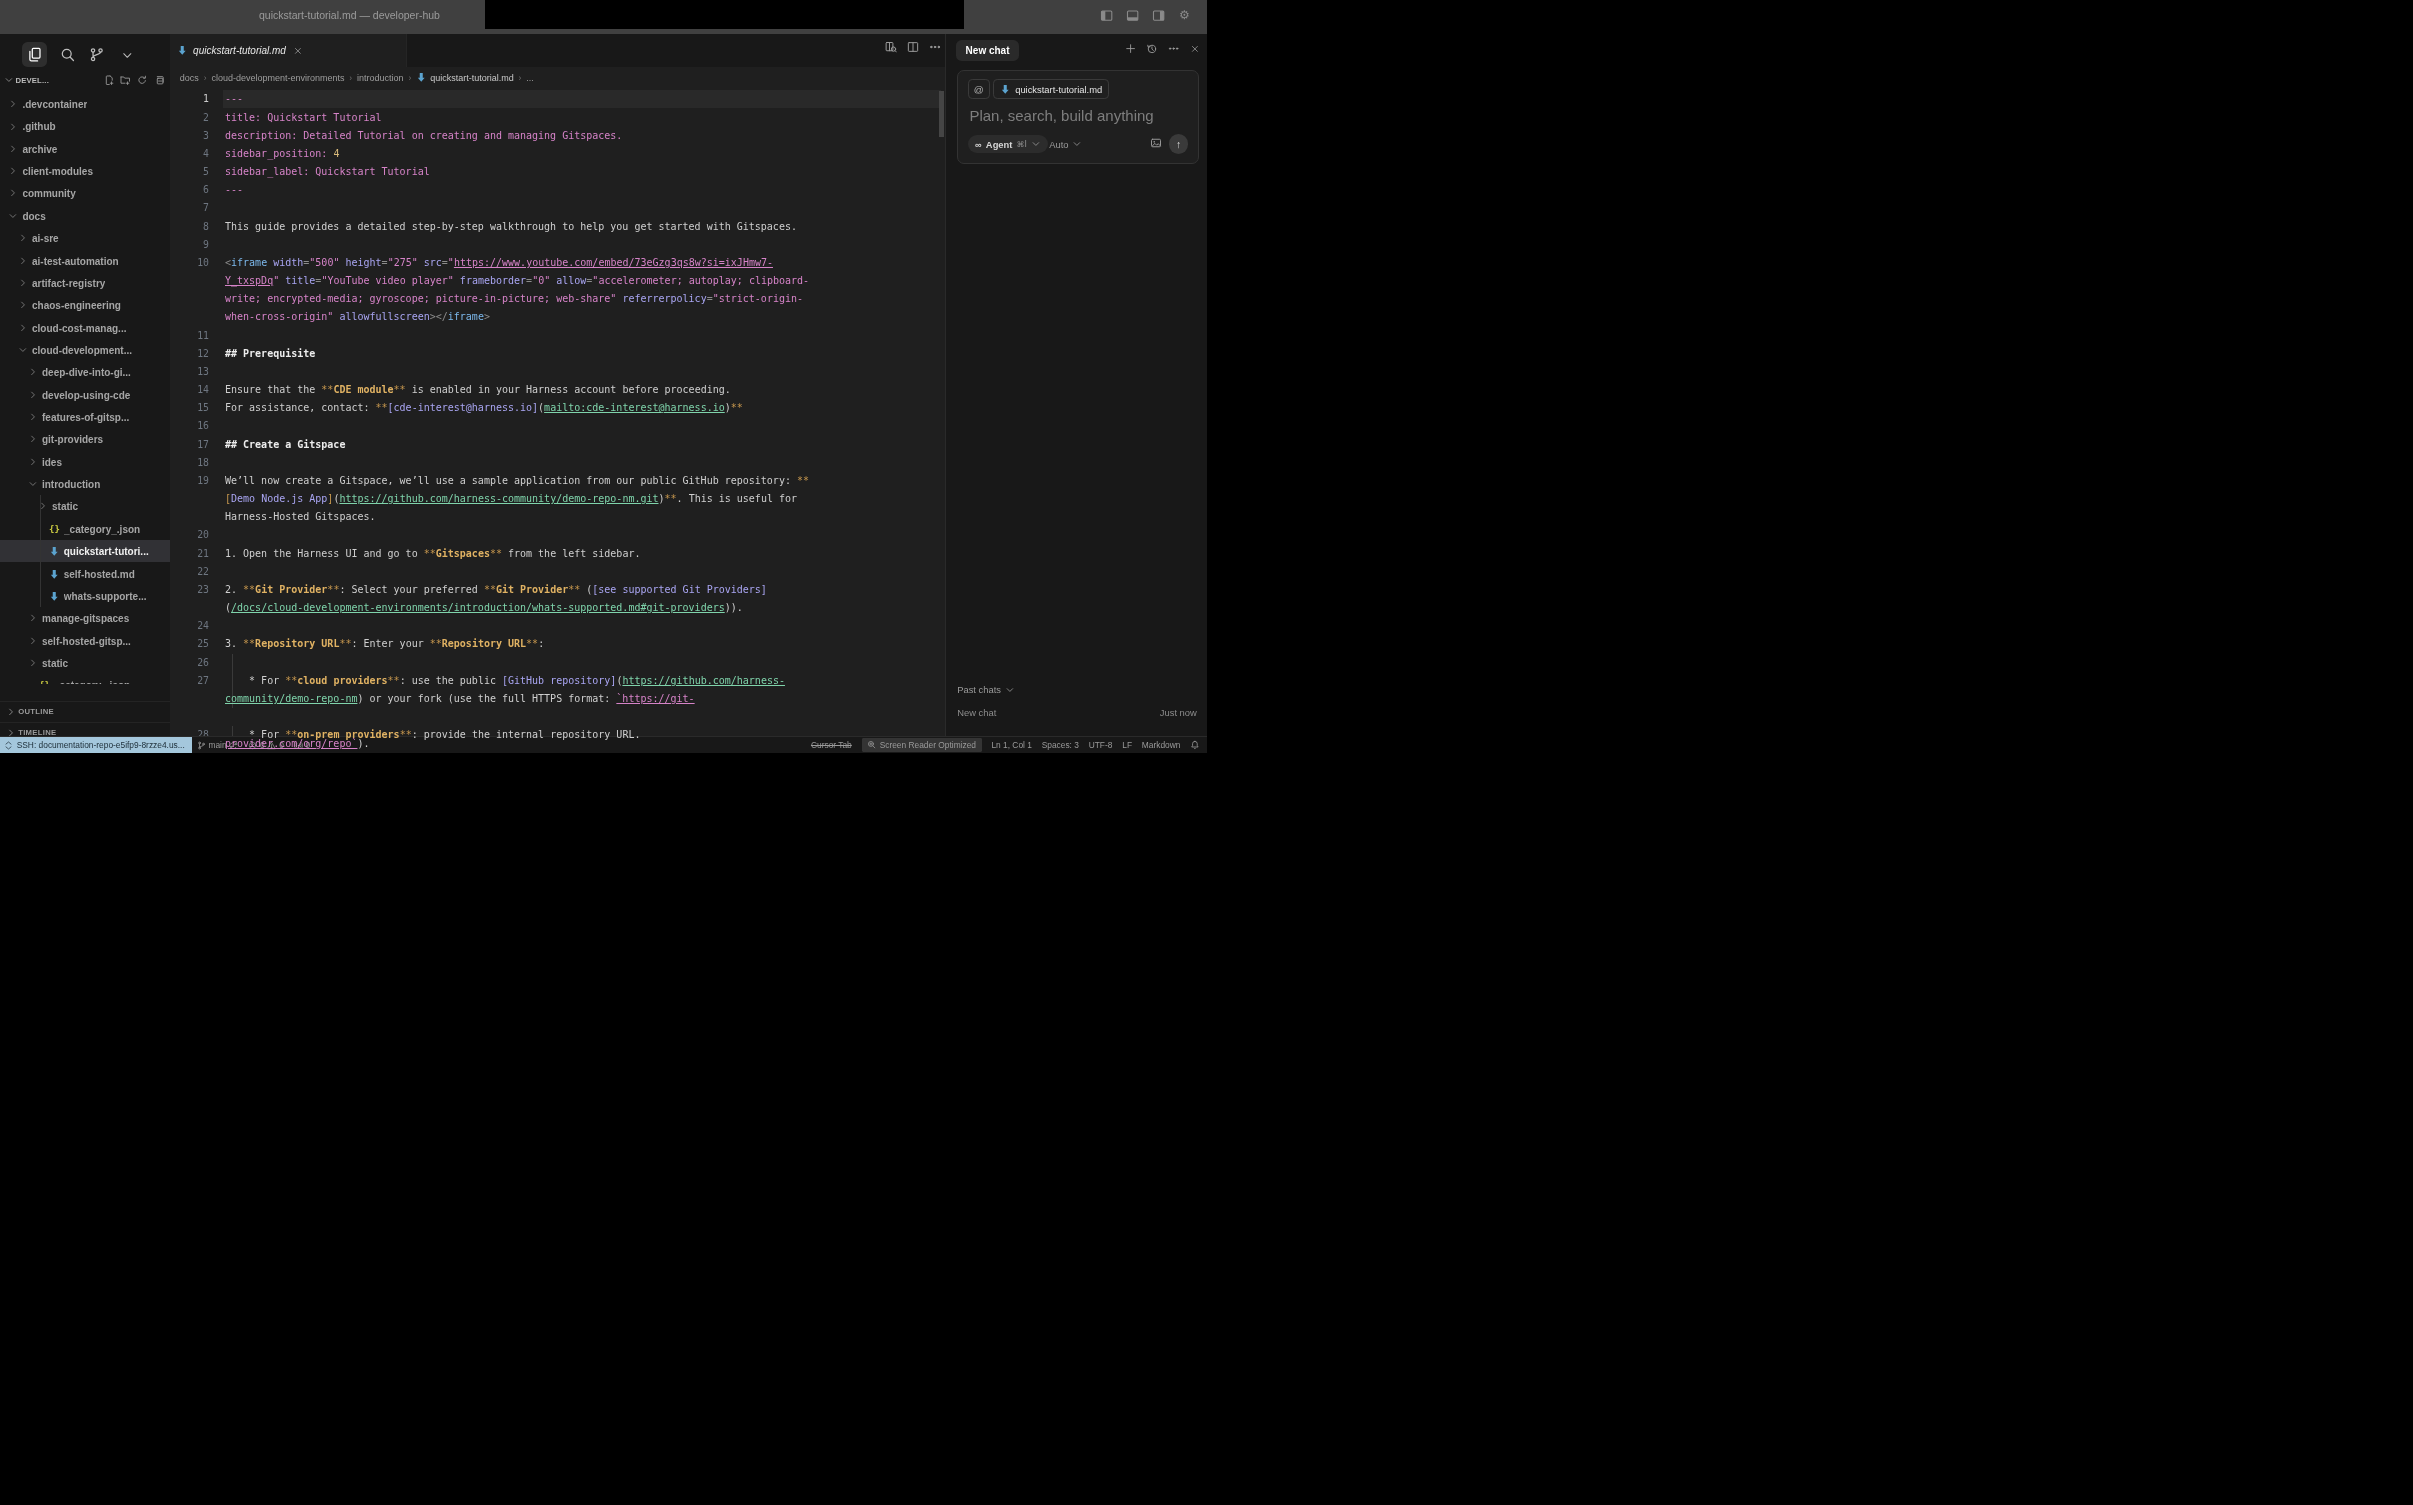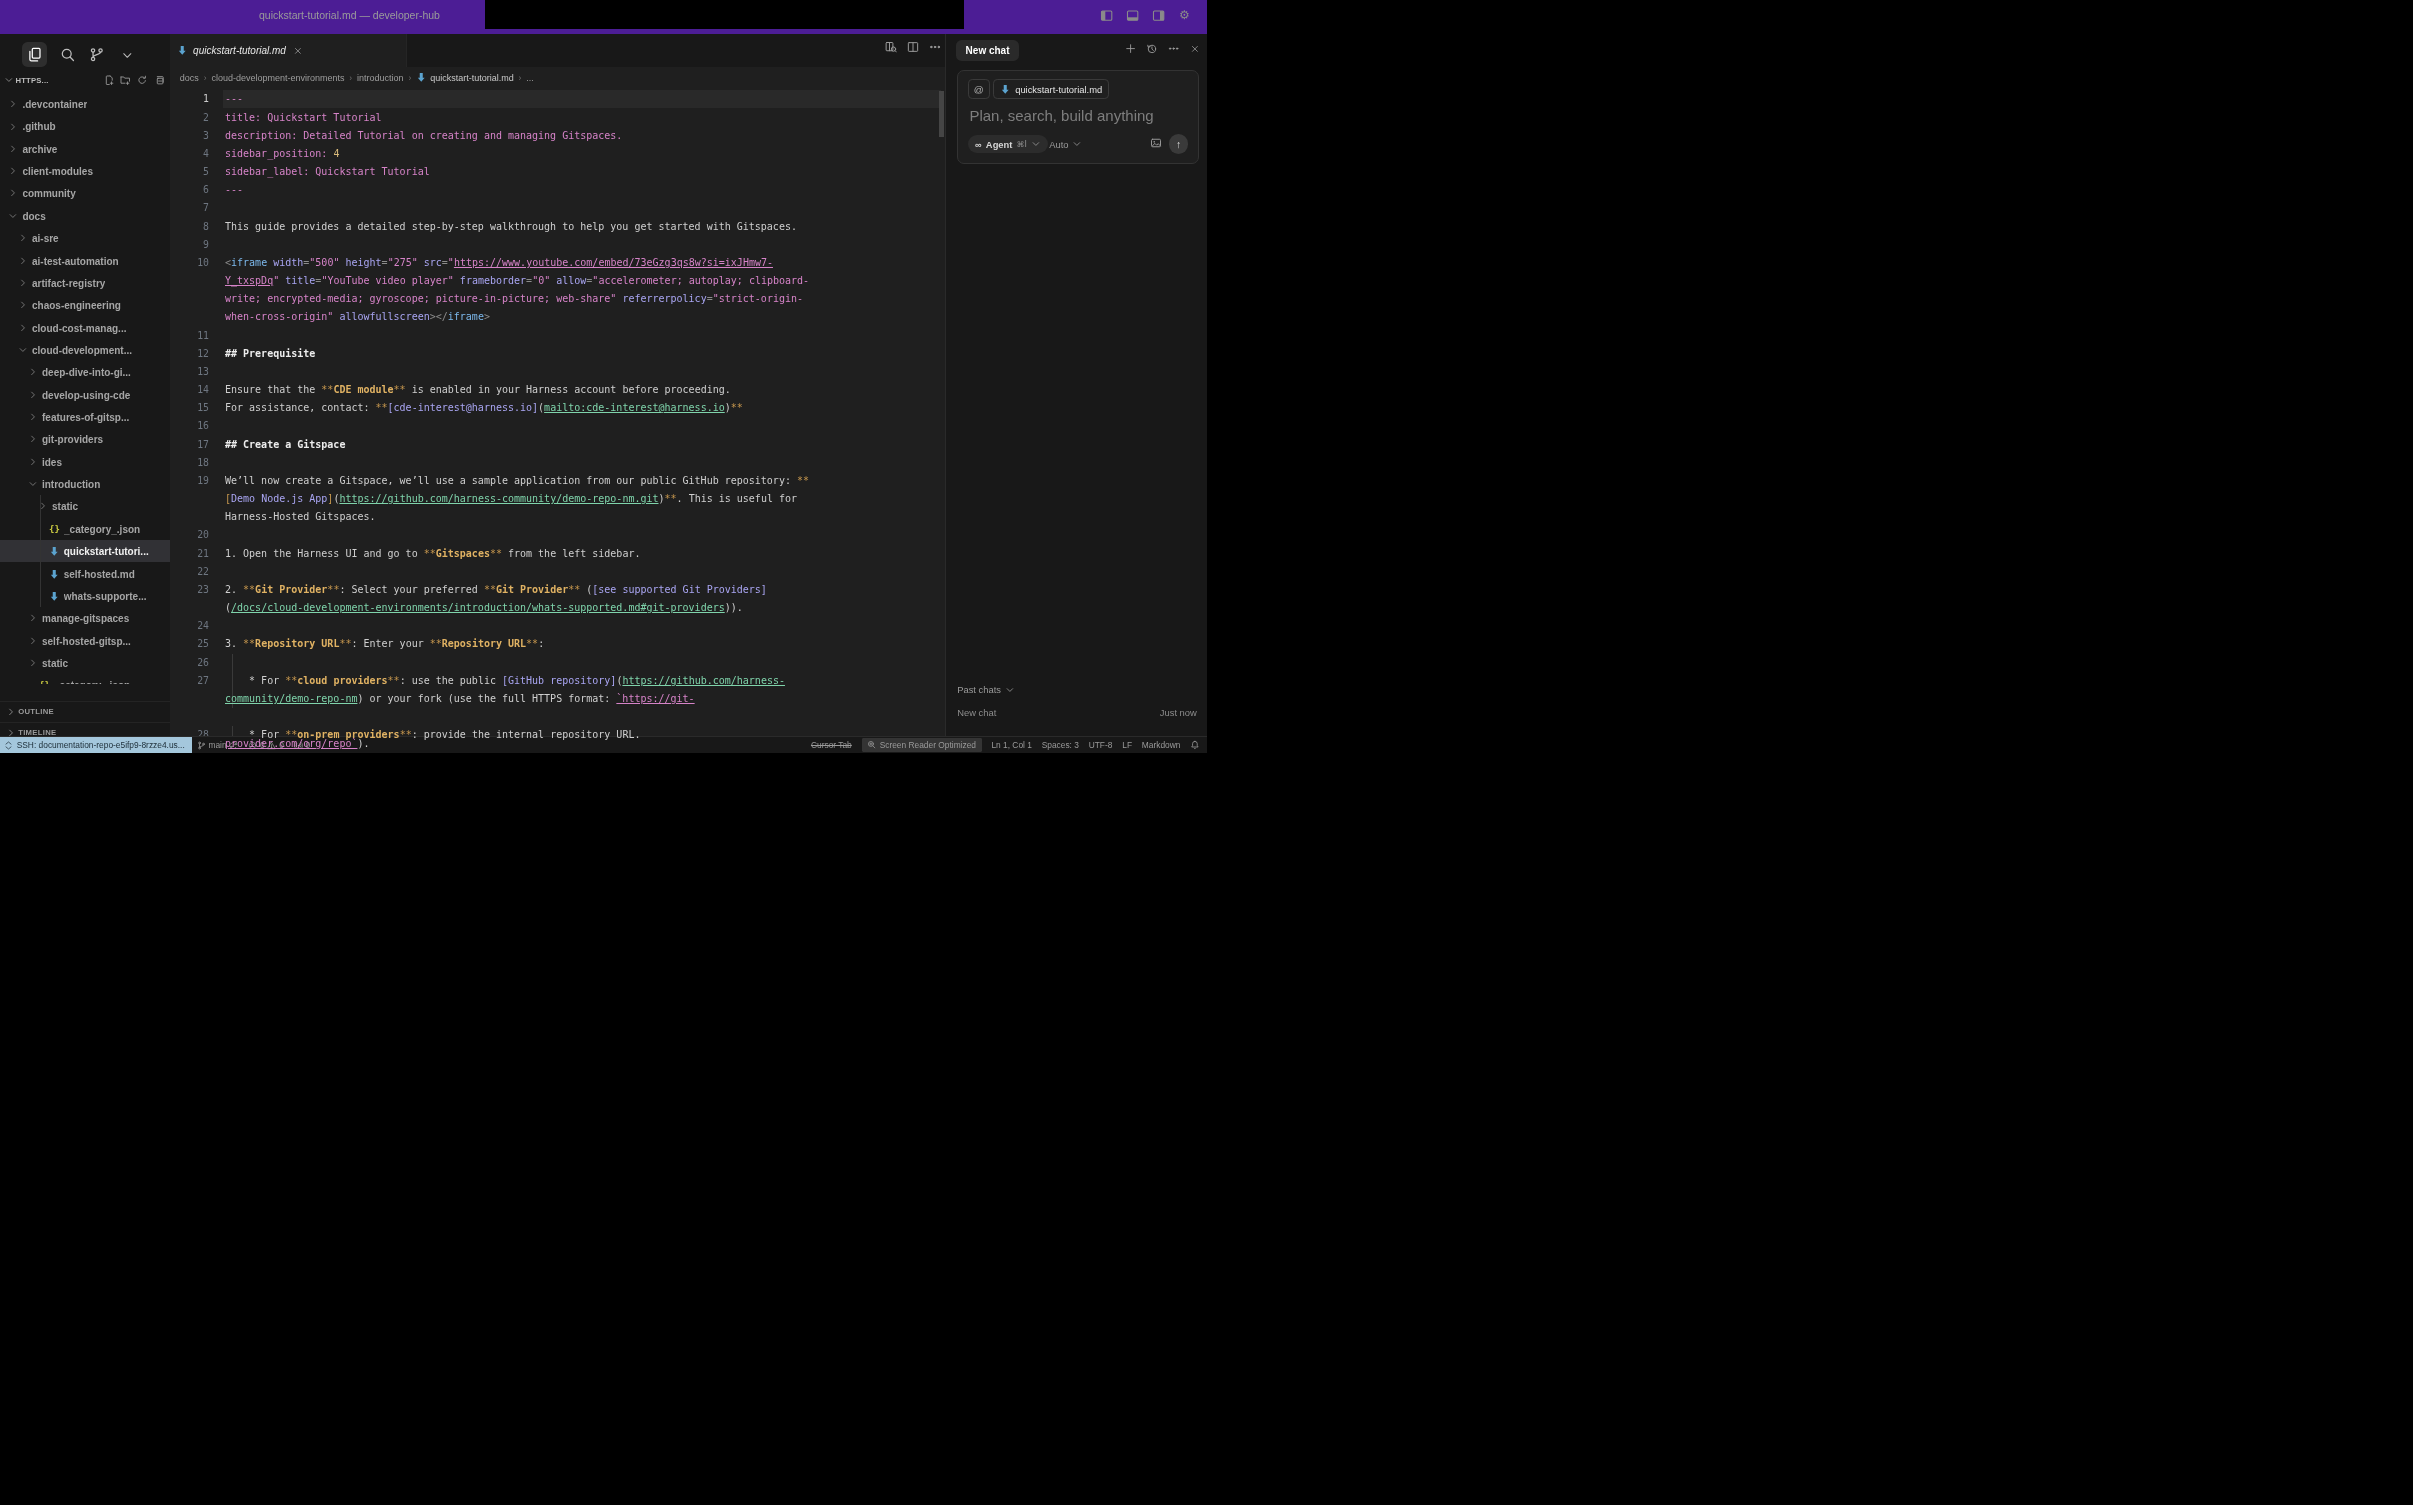--- a/index.html
+++ b/index.html
@@ -3,21 +3,21 @@
 <meta charset="utf-8">
 <style>
   html,body{margin:0;padding:0;background:#000;}
   #app{position:relative;width:1207px;height:753px;background:#1f1f1f;overflow:hidden;
        font-family:"Liberation Sans",sans-serif;-webkit-font-smoothing:antialiased;}
   .abs{position:absolute;}
   svg{display:block;}
   .ic{display:inline-flex;align-items:center;justify-content:center;color:#9d9d9d;}
 
   
-  #titlebar{left:0;top:0;width:1207px;height:34px;background:#4c1d95;border-bottom:0.7px solid #2a2a2a;padding-left:18px;}
+  #titlebar{left:0;top:0;width:1207px;height:34px;background:#404040;border-bottom:0.7px solid #2a2a2a;padding-left:18px;}
   #win-title{left:196px;top:0;width:307px;height:31px;line-height:31px;text-align:center;
              color:#9b9b9b;font-size:10.5px;white-space:nowrap;}
   #redacted{left:485px;top:0;width:479px;height:29px;background:#000;}
   .tb-ic{top:6.3px;width:17px;height:18px;color:#8a8a8a;}
 
   
   #sidebar{left:0;top:34px;width:170px;height:703px;background:#181818;border-right:0.7px solid #2a2a2a;}
   .act-ic{top:8.4px;width:25px;height:25px;border-radius:5.6px;color:#bdbdbd;}
   .act-ic.on{background:#2e2e2e;color:#fff;}
   #exp-head{left:0;top:37px;width:170px;height:18px;display:flex;align-items:center;}
@@ -151,21 +151,21 @@
           <path d="M3.5 6l4.5 4.5L12.5 6"></path>
         </svg>
       </span>
 
     <div id="exp-head" class="abs">
       <span class="chev ic">
           <svg width="9.8" height="9.8" viewBox="0 0 16 16" fill="none" stroke="currentColor" stroke-width="1.3" stroke-linecap="round" stroke-linejoin="round">
             <path d="M3.5 6l4.5 4.5L12.5 6"></path>
           </svg>
         </span>
-      <span id="exp-title">HTTPS...</span>
+      <span id="exp-title">DEVEL...</span>
       <span id="exp-actions">
         <span class="ic">
             <svg width="10.5" height="10.5" viewBox="0 0 16 16" fill="none" stroke="currentColor" stroke-width="1.3" stroke-linecap="round" stroke-linejoin="round">
               <path d="M9.5 1.5h-5a1 1 0 0 0-1 1v11a1 1 0 0 0 1 1H8"></path>
               <path d="M9.5 1.5L12.5 4.5v3.5"></path>
               <path d="M11.5 10.5v4M9.5 12.5h4"></path>
             </svg>
           </span>
         <span class="ic">
             <svg width="10.5" height="10.5" viewBox="0 0 16 16" fill="none" stroke="currentColor" stroke-width="1.3" stroke-linecap="round" stroke-linejoin="round">

